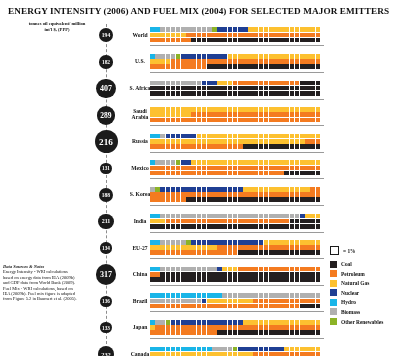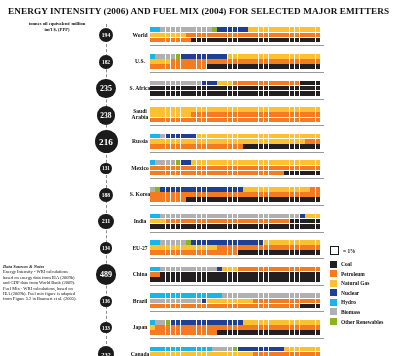--- a/index.html
+++ b/index.html
@@ -318,21 +318,21 @@
           <div class="cell" style="background: rgb(35, 31, 32);"></div>
           <div class="cell" style="background: rgb(35, 31, 32);"></div>
           <div class="cell" style="background: rgb(35, 31, 32);"></div>
           <div class="cell" style="background: rgb(35, 31, 32);"></div>
           <div class="cell" style="background: rgb(35, 31, 32);"></div>
           <div class="cell" style="background: rgb(35, 31, 32);"></div>
         </div>
       </div>
     </div>
     <div class="row">
-      <div class="bubble" style="width: 19.9129px; height: 19.9129px; left: 96.0436px; top: 3.34357px; font-size: 7.96515px;">235</div>
+      <div class="bubble" style="width: 19.9129px; height: 19.9129px; left: 96.0436px; top: 3.34357px; font-size: 7.96515px;">407</div>
       <div class="country" style="top: 9.8px;">S. Africa</div>
       <div class="grid" style="top: 5.4px;">
         <div class="gline">
           <div class="cell" style="background: rgb(176, 176, 176);"></div>
           <div class="cell" style="background: rgb(176, 176, 176);"></div>
           <div class="cell" style="background: rgb(176, 176, 176);"></div>
           <div class="cell" style="background: rgb(176, 176, 176);"></div>
           <div class="cell" style="background: rgb(176, 176, 176);"></div>
           <div class="cell" style="background: rgb(176, 176, 176);"></div>
           <div class="cell" style="background: rgb(176, 176, 176);"></div>
@@ -429,21 +429,21 @@
           <div class="cell" style="background: rgb(35, 31, 32);"></div>
           <div class="cell" style="background: rgb(35, 31, 32);"></div>
           <div class="cell" style="background: rgb(35, 31, 32);"></div>
           <div class="cell" style="background: rgb(35, 31, 32);"></div>
           <div class="cell" style="background: rgb(35, 31, 32);"></div>
           <div class="cell" style="background: rgb(35, 31, 32);"></div>
         </div>
       </div>
     </div>
     <div class="row">
-      <div class="bubble" style="width: 18.917px; height: 18.917px; left: 96.5415px; top: 3.84149px; font-size: 7.5668px;">238</div>
+      <div class="bubble" style="width: 18.917px; height: 18.917px; left: 96.5415px; top: 3.84149px; font-size: 7.5668px;">289</div>
       <div class="country" style="top: 6.5px;">Saudi<br>Arabia</div>
       <div class="grid" style="top: 5.4px;">
         <div class="gline">
           <div class="cell" style="background: rgb(253, 193, 48);"></div>
           <div class="cell" style="background: rgb(253, 193, 48);"></div>
           <div class="cell" style="background: rgb(253, 193, 48);"></div>
           <div class="cell" style="background: rgb(253, 193, 48);"></div>
           <div class="cell" style="background: rgb(253, 193, 48);"></div>
           <div class="cell" style="background: rgb(253, 193, 48);"></div>
           <div class="cell" style="background: rgb(253, 193, 48);"></div>
@@ -1095,21 +1095,21 @@
           <div class="cell" style="background: rgb(35, 31, 32);"></div>
           <div class="cell" style="background: rgb(35, 31, 32);"></div>
           <div class="cell" style="background: rgb(35, 31, 32);"></div>
           <div class="cell" style="background: rgb(35, 31, 32);"></div>
           <div class="cell" style="background: rgb(35, 31, 32);"></div>
           <div class="cell" style="background: rgb(35, 31, 32);"></div>
         </div>
       </div>
     </div>
     <div class="row">
-      <div class="bubble" style="width: 20.3112px; height: 20.3112px; left: 95.8444px; top: 3.1444px; font-size: 8.12448px;">489</div>
+      <div class="bubble" style="width: 20.3112px; height: 20.3112px; left: 95.8444px; top: 3.1444px; font-size: 8.12448px;">317</div>
       <div class="country" style="top: 9.8px;">China</div>
       <div class="grid" style="top: 5.4px;">
         <div class="gline">
           <div class="cell" style="background: rgb(25, 181, 232);"></div>
           <div class="cell" style="background: rgb(25, 181, 232);"></div>
           <div class="cell" style="background: rgb(176, 176, 176);"></div>
           <div class="cell" style="background: rgb(176, 176, 176);"></div>
           <div class="cell" style="background: rgb(176, 176, 176);"></div>
           <div class="cell" style="background: rgb(176, 176, 176);"></div>
           <div class="cell" style="background: rgb(176, 176, 176);"></div>

